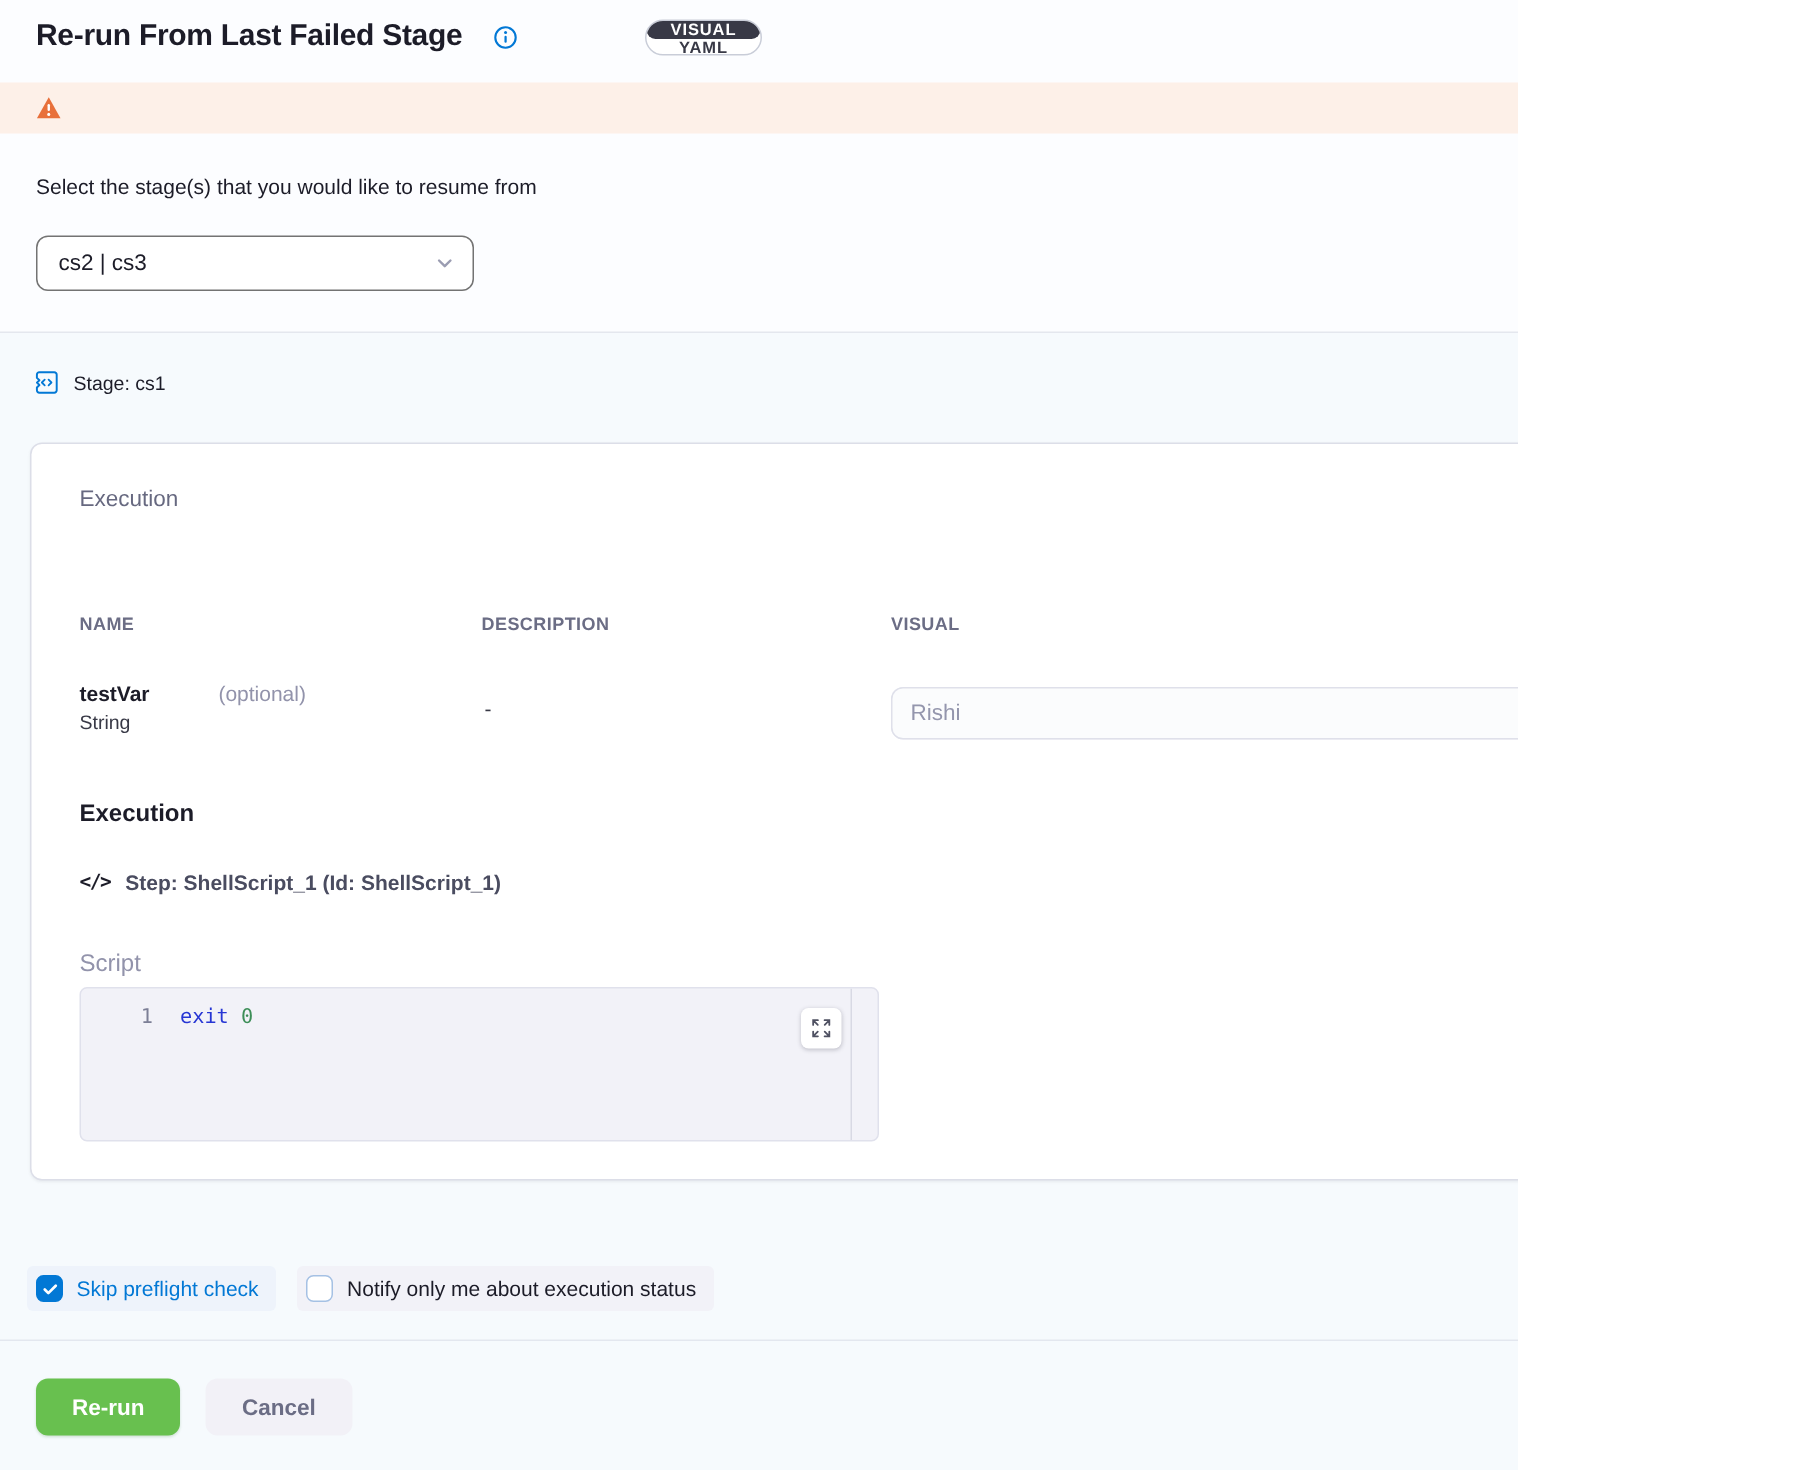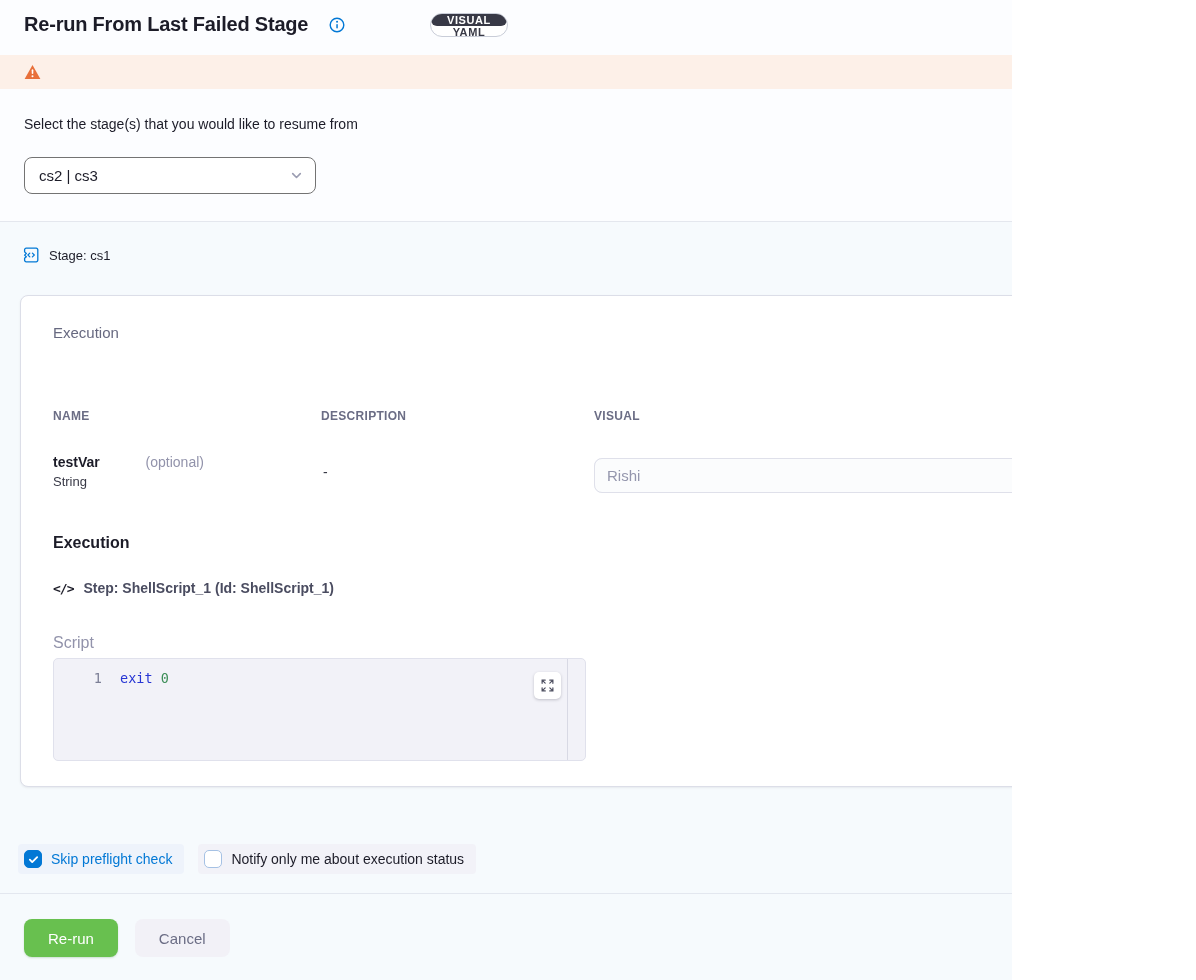--- a/index.html
+++ b/index.html
@@ -82,21 +82,21 @@
           display:flex; align-items:center; justify-content:center; }
   .opt-item.checked .cbox { background:#0278d5; border-color:#0278d5; }
   .cbox svg { display:none; }
   .opt-item.checked .cbox svg { display:block; }
   .opt-lbl { font-size:14px; color:#1c1c28; }
   .opt-item.checked .opt-lbl { color:#0278d5; }
 
   .footer-div { position:absolute; left:0; top:671px; width:100%; height:1px; background:#e3e7ef; }
   .btn-row { position:absolute; left:24px; top:697px; display:flex; gap:17px; }
   .btn { height:38px; border:none; border-radius:8px; font-family:"Liberation Sans",sans-serif;
-         font-size:15px; font-weight:400; padding:0 24px; cursor:pointer; }
+         font-size:15px; font-weight:700; padding:0 24px; cursor:pointer; }
   .btn-rerun { background:#68c04f; color:#fff; box-shadow:0 1px 2px rgba(40,120,40,.2); }
   .btn-cancel { background:#f2f1f7; color:#6b6d85; }
 </style>
 </head>
 <body>
 
 <div class="page">
 
   <div class="top">
     <div class="hdr">

